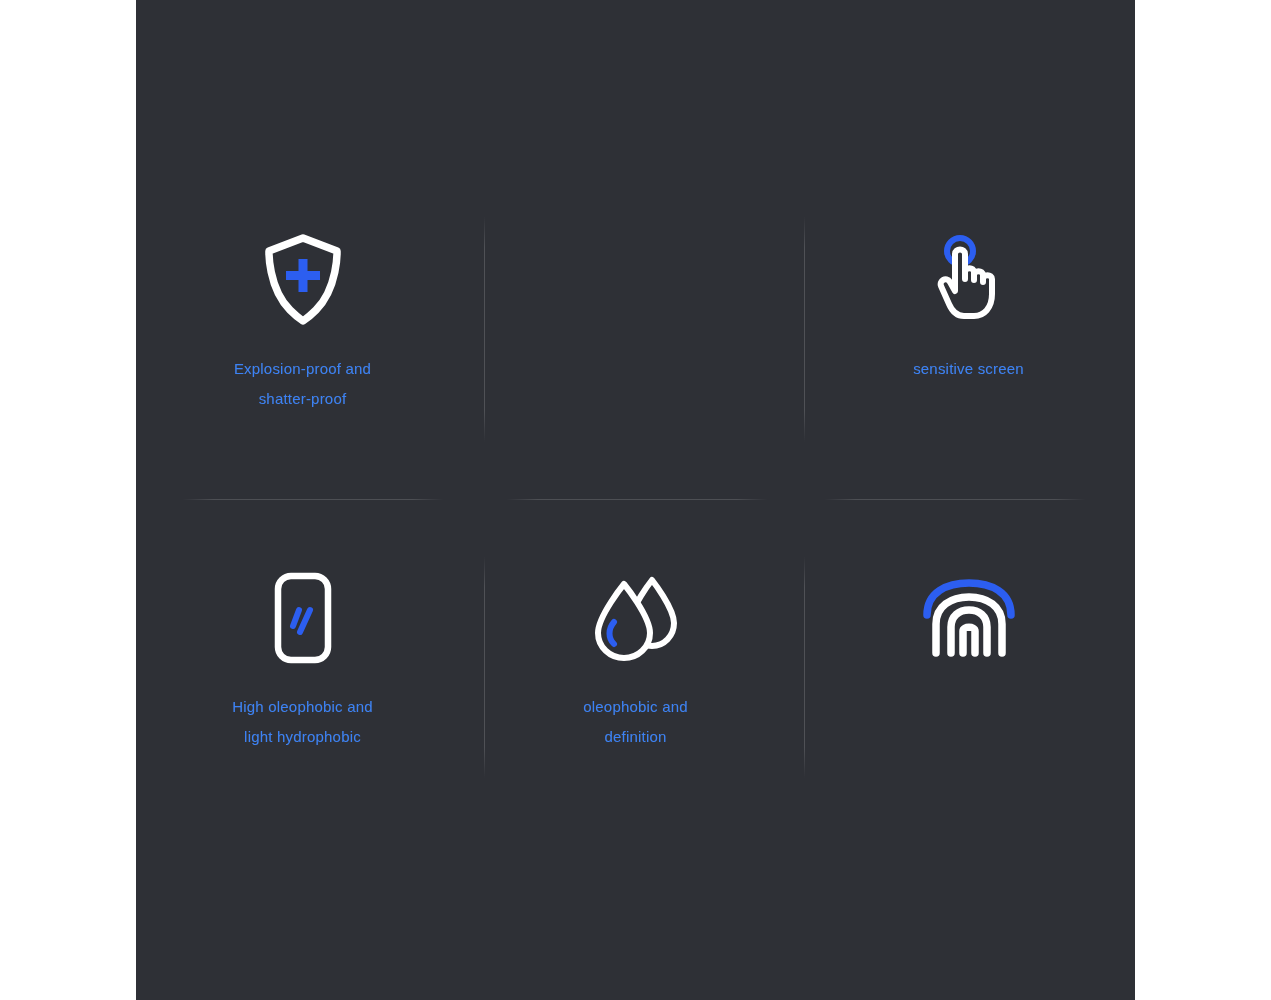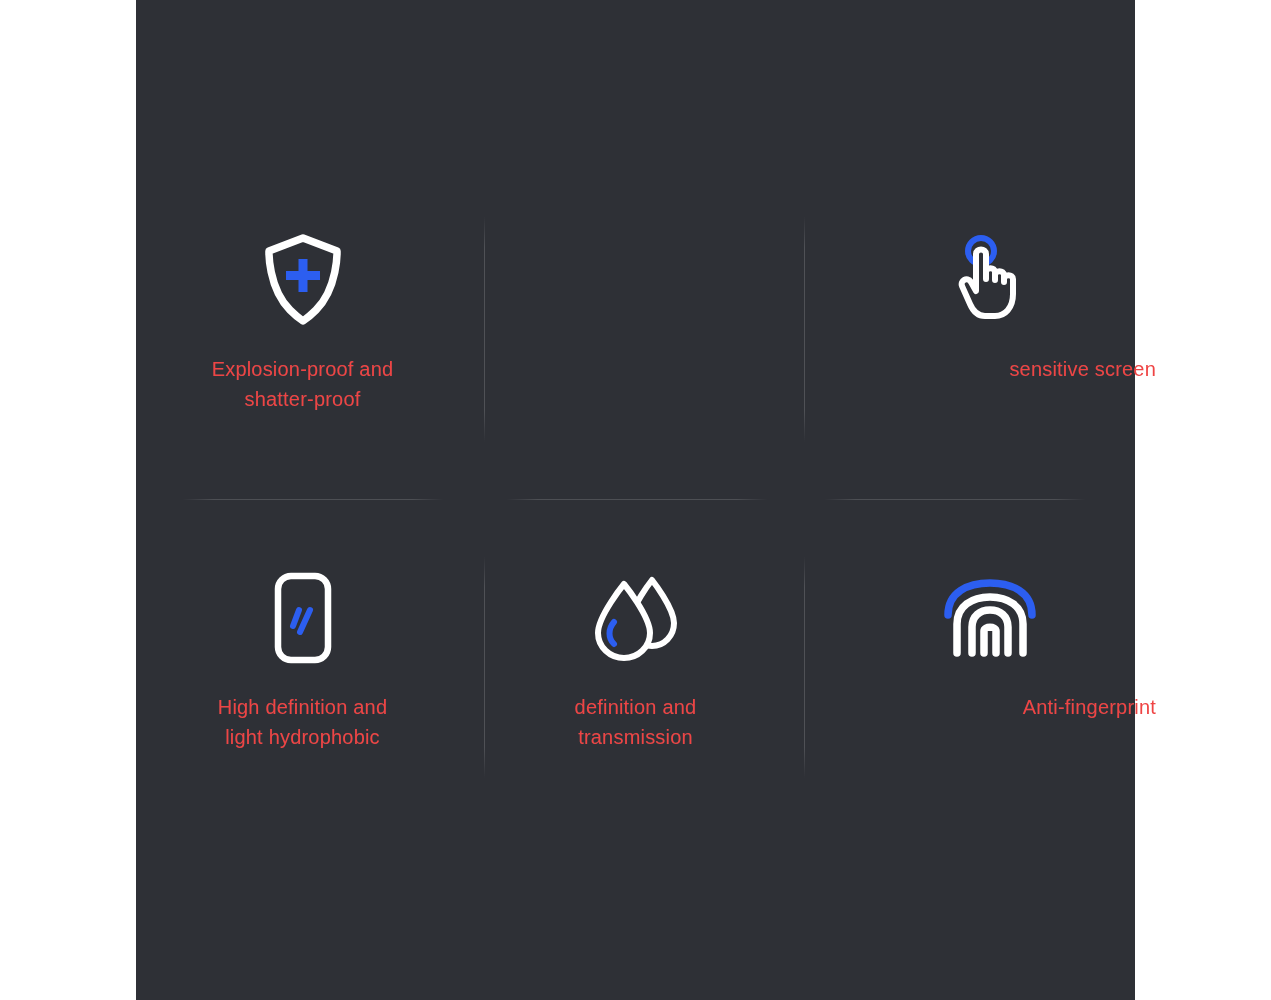--- a/index.html
+++ b/index.html
@@ -47,35 +47,35 @@
 
   .cell .icon-wrap {
     height: 112px;
     display: flex;
     align-items: center;
     justify-content: center;
   }
 
   .cell .caption {
     margin-top: 18px;
-    font-size: 20px;
+    font-size: 15px;
     line-height: 30px;
-    color: #ef4444;
+    color: #3b82f6;
     letter-spacing: 0.2px;
     font-weight: 400;
     text-shadow: 0 0 1px rgba(255,255,255,0.10);
   }
 
   
   .row1 { top: 224px; }
   .row2 { top: 562px; }
 
   .col1 { left: 0px; }
   .col2 { left: 333px; }
-  .col3 { left: 687px; text-align: right; }
+  .col3 { left: 666px; }
 
   
   .v-divider {
     position: absolute;
     width: 1px;
     background: linear-gradient(to bottom,
                 rgba(255,255,255,0.00) 0%,
                 rgba(255,255,255,0.16) 14%,
                 rgba(255,255,255,0.16) 86%,
                 rgba(255,255,255,0.00) 100%);
@@ -161,55 +161,52 @@
 
       <div class="cell row2 col1">
         <div class="icon-wrap">
           <svg width="62" height="96" viewBox="0 0 62 96" fill="none">
             <rect x="6" y="6" width="50" height="84" rx="13" ry="13" stroke="#ffffff" stroke-width="6.5" fill="none"></rect>
             <path d="M27 40 L21 56" stroke="#2c5ef0" stroke-width="6" stroke-linecap="round"></path>
             <path d="M38 40 L28 62" stroke="#2c5ef0" stroke-width="6" stroke-linecap="round"></path>
           </svg>
         </div>
         <div class="caption">
-          <span>High definition and</span><br>
+          <span>High oleophobic and</span><br>
           <span>light hydrophobic</span>
         </div>
       </div>
 
       <div class="cell row2 col2">
         <div class="icon-wrap">
           <svg width="92" height="92" viewBox="0 0 92 92" fill="none">
 
             <path d="M62 8 C62 8 84 36 84 51 C84 64 74 74 62 74 C50 74 40 64 40 51 C40 36 62 8 62 8 Z" stroke="#ffffff" stroke-width="6" stroke-linejoin="round" fill="#2e3036"></path>
 
             <path d="M34 12 C34 12 60 44 60 61 C60 75 48 86 34 86 C20 86 8 75 8 61 C8 44 34 12 34 12 Z" stroke="#ffffff" stroke-width="6" stroke-linejoin="round" fill="#2e3036"></path>
 
             <path d="M24 50 C18 57 18 66 24 72" stroke="#2c5ef0" stroke-width="6" stroke-linecap="round" fill="none"></path>
           </svg>
         </div>
         <div class="caption">
-          <span>definition and</span><br>
-          <span>transmission</span>
+          <span>oleophobic and</span><br>
+          <span>definition</span>
         </div>
       </div>
 
       <div class="cell row2 col3">
         <div class="icon-wrap">
           <svg width="96" height="78" viewBox="0 0 96 78" fill="none">
 
             <path d="M6 36 C6 13 26 4 48 4 C70 4 90 13 90 36" stroke="#2c5ef0" stroke-width="7.5" stroke-linecap="round" fill="none"></path>
 
             <path d="M15 74 C15 74 15 52 15 45 C15 27 30 18 48 18 C66 18 81 27 81 45 C81 52 81 74 81 74" stroke="#ffffff" stroke-width="7.5" stroke-linecap="round" fill="none"></path>
 
             <path d="M30 74 C30 74 30 55 30 48 C30 37 38 31 48 31 C58 31 66 37 66 48 C66 55 66 74 66 74" stroke="#ffffff" stroke-width="7.5" stroke-linecap="round" fill="none"></path>
 
             <path d="M42 74 L42 52 C42 47 54 47 54 52 L54 74" stroke="#ffffff" stroke-width="7.5" stroke-linecap="round" fill="none"></path>
           </svg>
-        </div>
-        <div class="caption">
-          <span>Anti-fingerprint</span>
         </div>
       </div>
 
     </div>
   </div>
 </div>
 
 </body></html>

